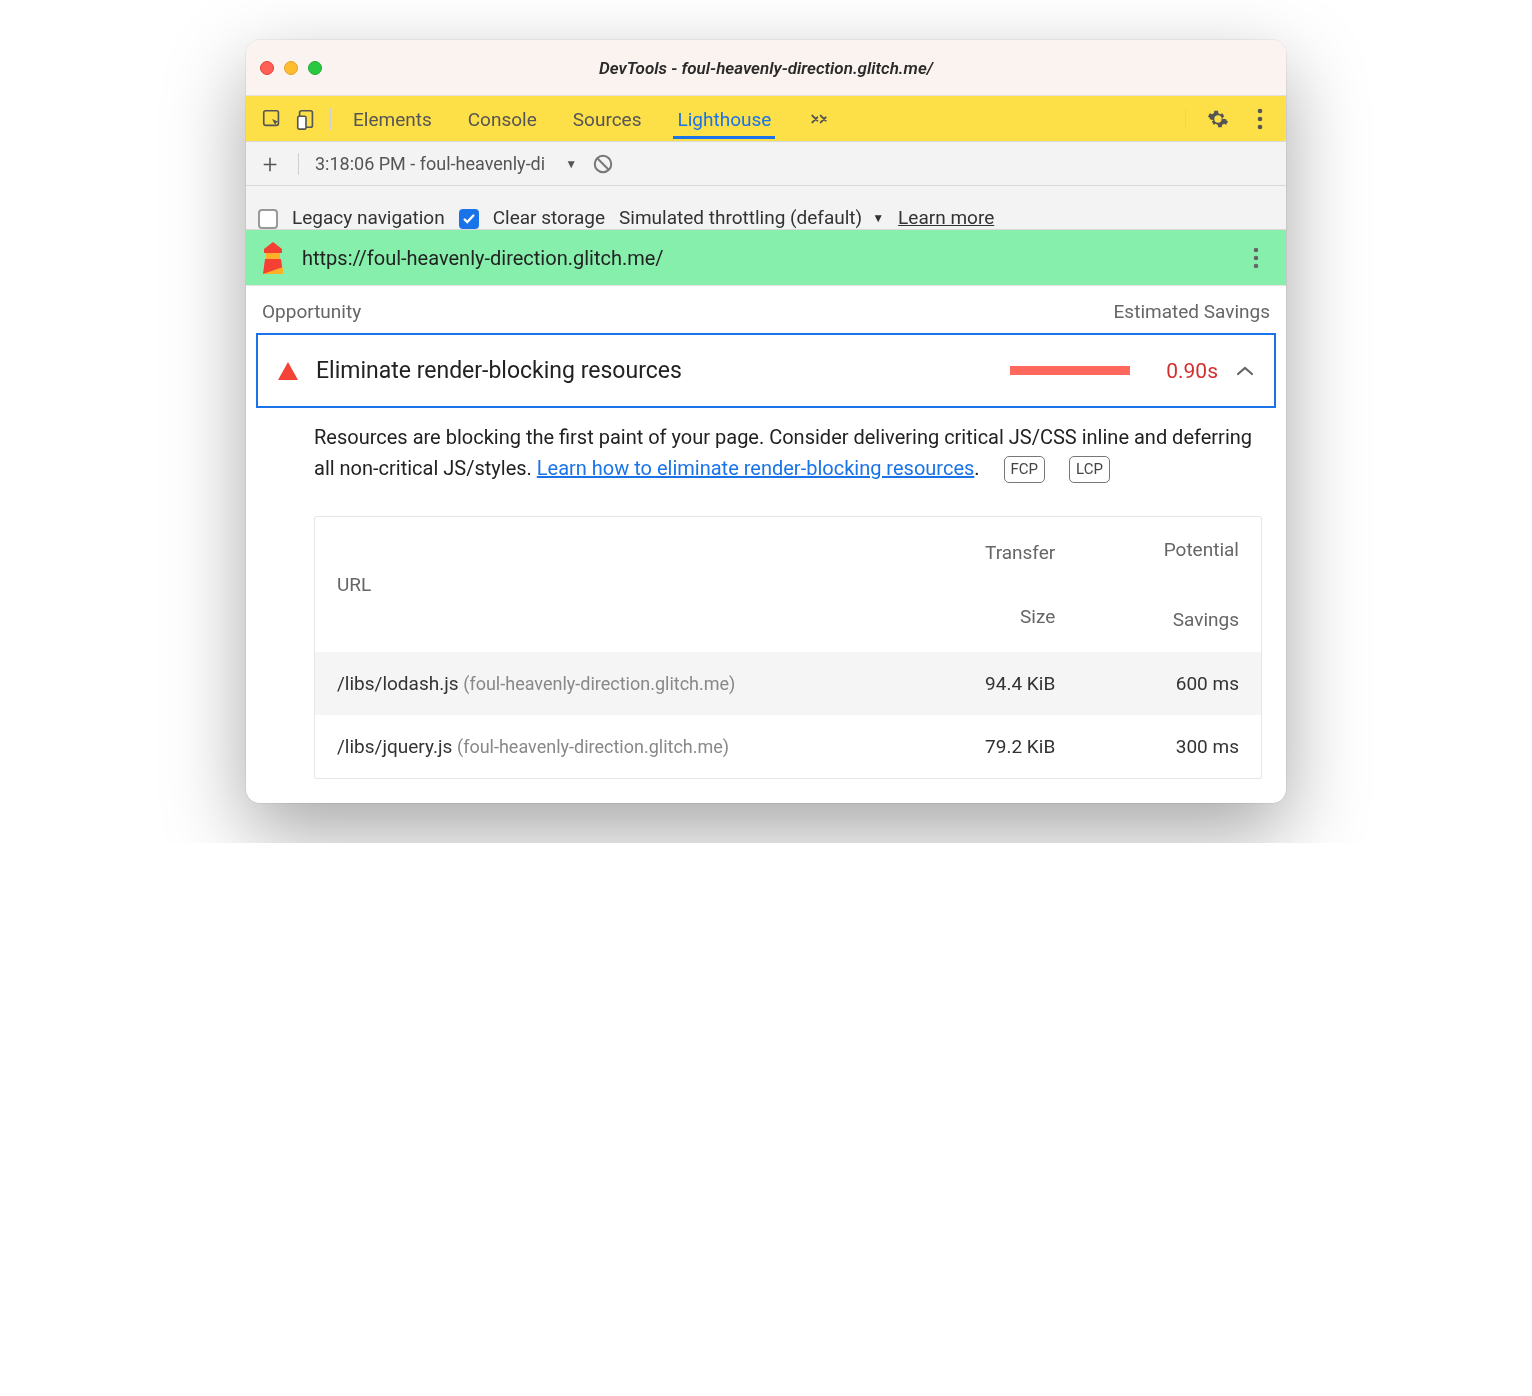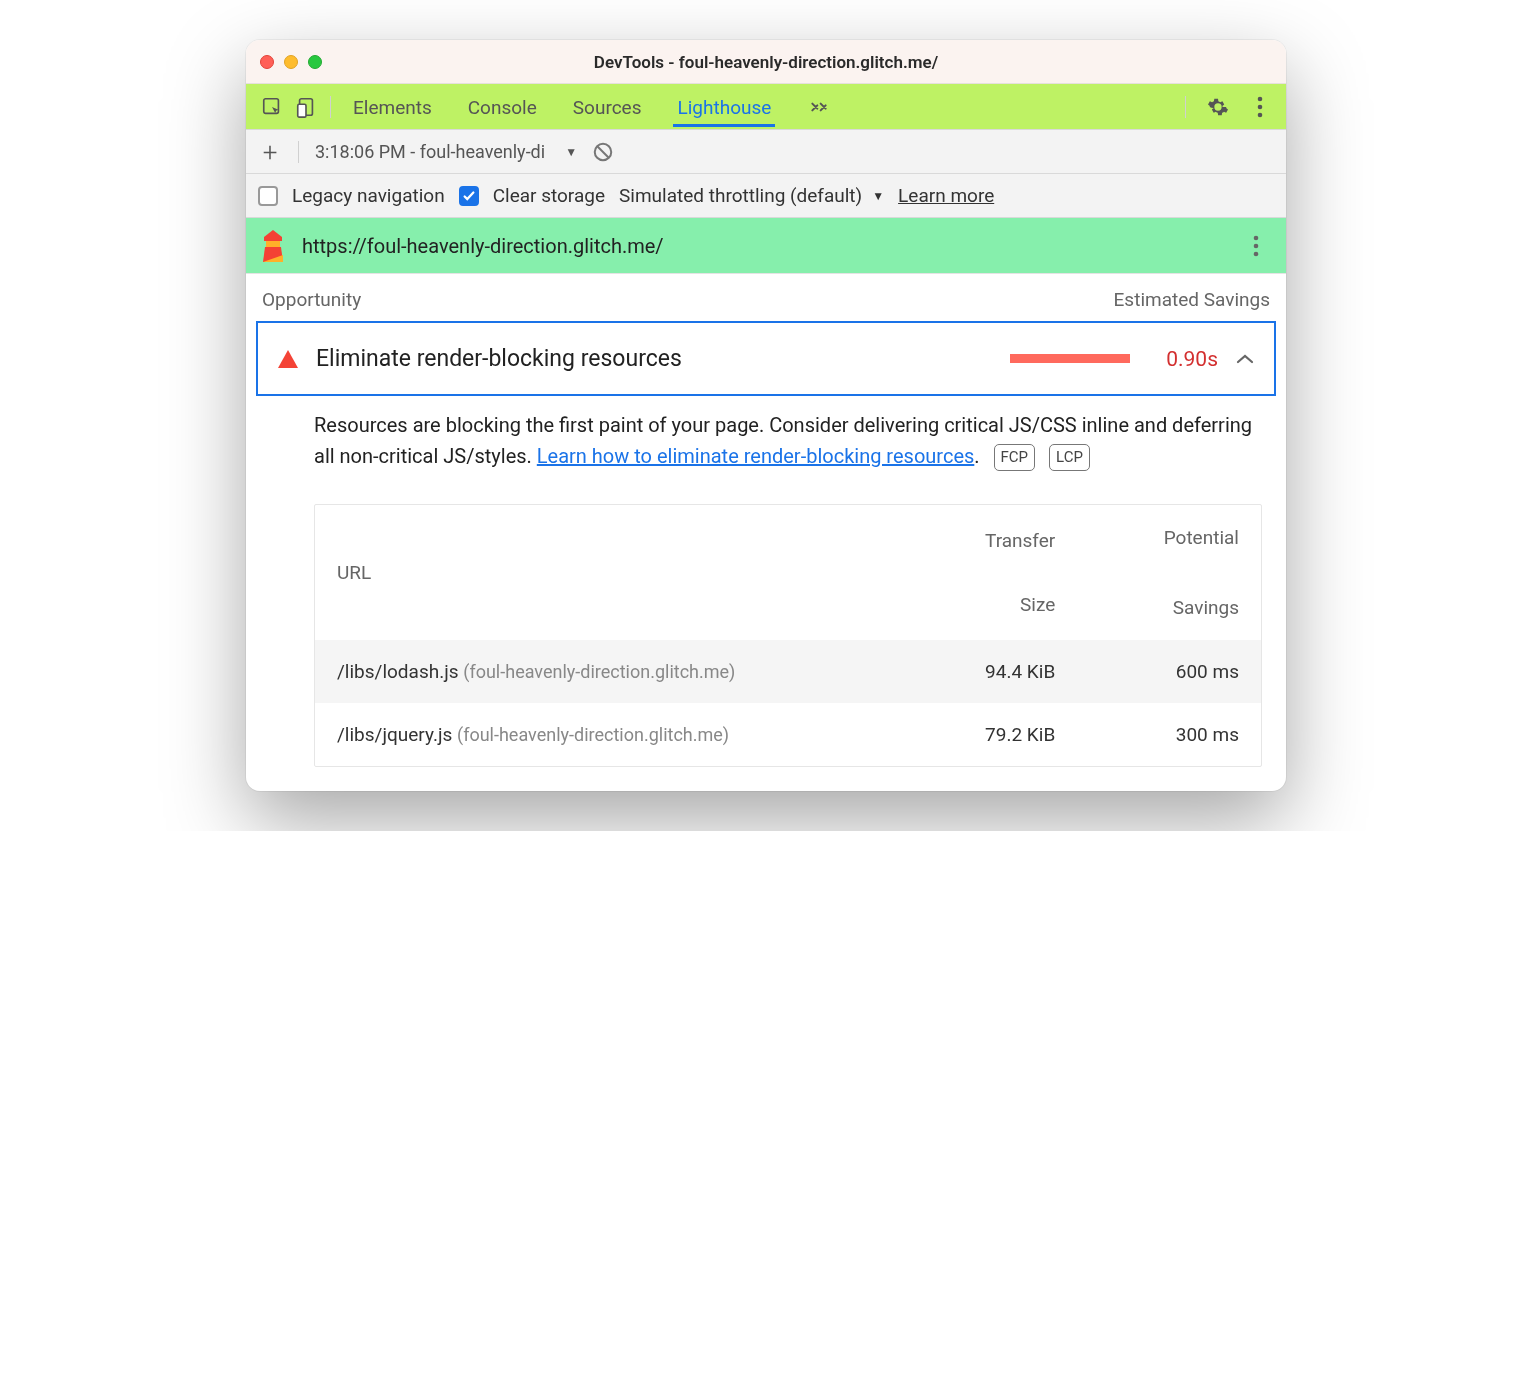--- a/index.html
+++ b/index.html
@@ -15,46 +15,47 @@
     width: 1040px;
     border-radius: 14px;
     overflow: hidden;
     box-shadow: 0 30px 80px rgba(0,0,0,0.35), 0 0 0 1px rgba(0,0,0,0.05);
     background: #fff;
   }
   
   .titlebar {
     display: flex;
     align-items: center;
-    height: 44px;
+    height: 56px;
     padding: 16px 14px;
     background: #fbf3f0;
     border-bottom: 1px solid #e6e0dc;
     position: relative;
+    font-style: italic;
   }
   .traffic { display: flex; gap: 10px; }
   .dot { width: 14px; height: 14px; border-radius: 50%; }
   .dot.red { background: #ff5f57; border: 0.5px solid #e24238; }
   .dot.yellow { background: #febc2e; border: 0.5px solid #e1a325; }
   .dot.green { background: #28c840; border: 0.5px solid #23a933; }
   .title {
     position: absolute;
     left: 50%; transform: translateX(-50%);
     font-weight: 600;
     font-size: 17px;
     color: #2a2a2a;
   }
   
   .tabs-row {
     display: flex;
     align-items: center;
     height: 46px;
     padding: 0 10px;
     border-bottom: 1px solid #d9d9d9;
-    background: #bef264;
+    background: #fde047;
     gap: 2px;
   }
   .icon-btn {
     width: 32px; height: 32px;
     display: flex; align-items: center; justify-content: center;
     color: #555;
   }
   .vsep { width: 1px; height: 22px; background: #d0d0d0; margin: 0 6px; }
   .tabs { display: flex; gap: 28px; margin-left: 10px; align-items: center; flex: 1; }
   .tab {
@@ -82,21 +83,21 @@
     font-size: 18px;
     color: #444;
   }
   .plus-btn { font-size: 26px; font-weight: 300; color: #555; width: 24px; text-align: center; }
   .run-select { display: flex; align-items: center; gap: 20px; color: #555; }
   .run-select .caret { font-size: 12px; }
   .block-icon { color: #777; }
   
   .options-row {
     display: flex;
-    align-items: center;
+    align-items: flex-end;
     height: 44px;
     padding: 0 12px;
     border-bottom: 1px solid #d9d9d9;
     background: #f3f3f3;
     gap: 14px;
     font-size: 19px;
     color: #333;
   }
   .checkbox {
     width: 20px; height: 20px; border: 2px solid #999; border-radius: 4px;
@@ -156,21 +157,21 @@
   }
   .audit-desc a { color: #1a73e8; text-decoration: underline; }
   .pill {
     display: inline-block;
     border: 1.5px solid #777;
     border-radius: 5px;
     font-size: 15px;
     padding: 1px 6px;
     color: #444;
     vertical-align: 1px;
-    margin-left: 9px;
+    margin-left: 19px;
   }
   
   .res-table {
     margin: 14px 24px 24px 68px;
     border: 1px solid #e6e6e6;
     border-radius: 2px;
     overflow: hidden;
   }
   .res-row {
     display: flex;

